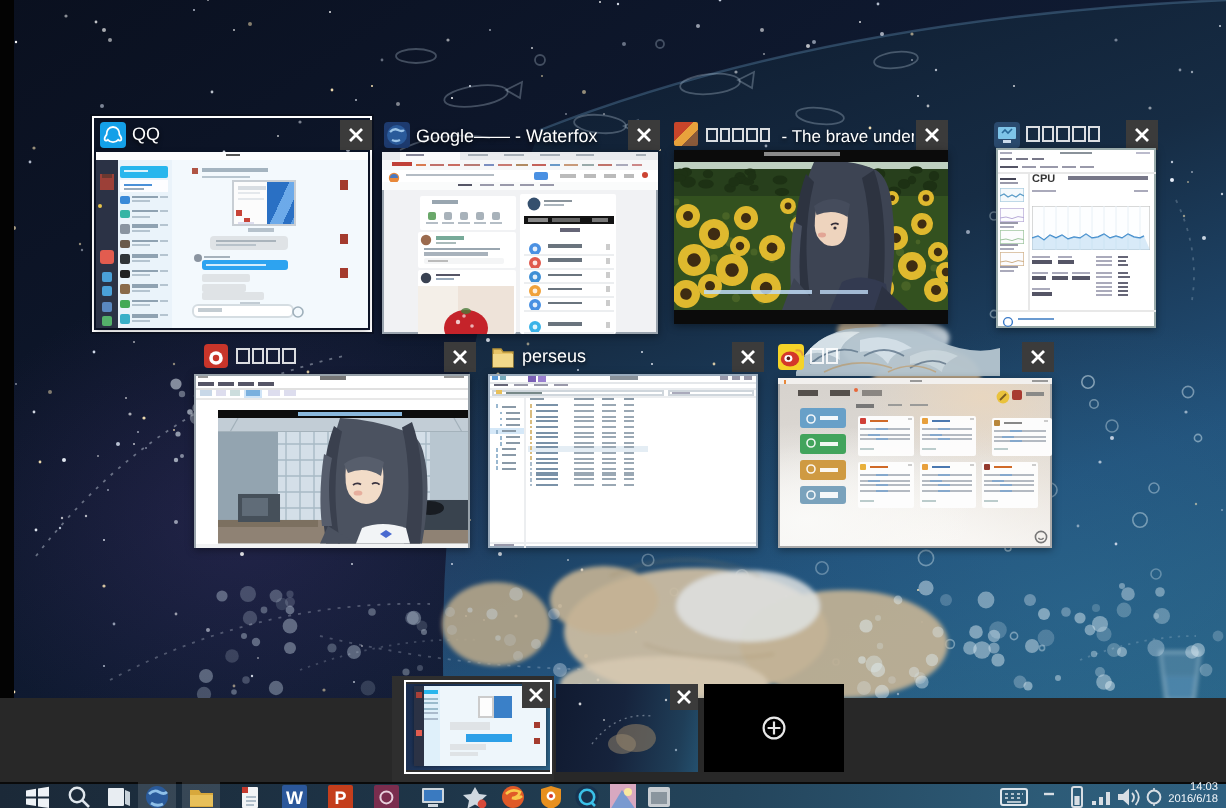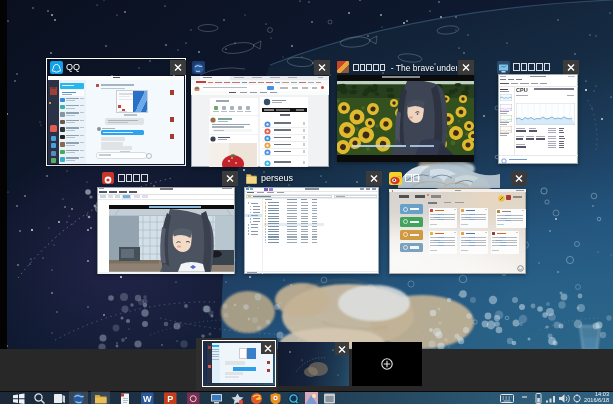--- a/index.html
+++ b/index.html
@@ -581,20 +581,21 @@
 <div class="abs" style="left:95.5px;top:152px;width:51px;height:6.5px;background:#fff;border:0.8px solid #d5dde2;border-radius:3px;"></div>
 <div style="position:absolute;left:98.5px;top:154.3px;width:12px;height:1.6px;background:#c3ccd2;"></div>
 <svg class="abs" style="left:146px;top:152.5px;" width="6" height="6">
       <circle cx="3" cy="3" r="2.5" fill="none" stroke="#9fb0bb" stroke-width="0.8"></circle>
     </svg>
 <div class="abs" style="left:192px;top:61px;width:13px;height:13px;border-radius:2px;background:#1d3a6e;">
 <svg width="13" height="13">
         <circle cx="6.5" cy="6.5" r="5" fill="#2a5a9a"></circle>
         <path d="M3 5 q2 -2 4 -1 q2 1 3 0 M4 9 q2 1 4 0" stroke="#9cc4e8" stroke-width="1.2" fill="none"></path>
       </svg></div>
+<div class="ttl" style="left:208px;top:60.5px;">Google—— - Waterfox</div>
 <div style="position:absolute;left:314px;top:59.5px;width:16px;height:15px;background:#3b3b3b;color:#fff;"><svg width="16" height="15">
         <path d="M5.0 4.5 l6 6 M11.0 4.5 l-6 6" stroke="#fff" stroke-width="1.4"></path>
       </svg></div>
 <div class="abs" style="left:191px;top:75.5px;width:138px;height:91.5px;background:#f1f2f4;border:0.8px solid #9aa4ae;box-shadow:0 1px 4px rgba(0,0,0,0.4);"></div>
 <div style="position:absolute;left:191px;top:75.5px;width:138px;height:4.5px;background:#e9ebee;"></div>
     <div style="position:absolute;left:200px;top:76.2px;width:30px;height:3.4px;background:#fbfbfc;"></div>
     <div style="position:absolute;left:203px;top:77.3px;width:9px;height:1.1px;background:#889;"></div>
     <div style="position:absolute;left:234px;top:77.3px;width:10px;height:1.1px;background:#a8b0b8;"></div>
     <div style="position:absolute;left:252px;top:77.3px;width:10px;height:1.1px;background:#a8b0b8;"></div>
     <div style="position:absolute;left:270px;top:77.3px;width:10px;height:1.1px;background:#a8b0b8;"></div>

